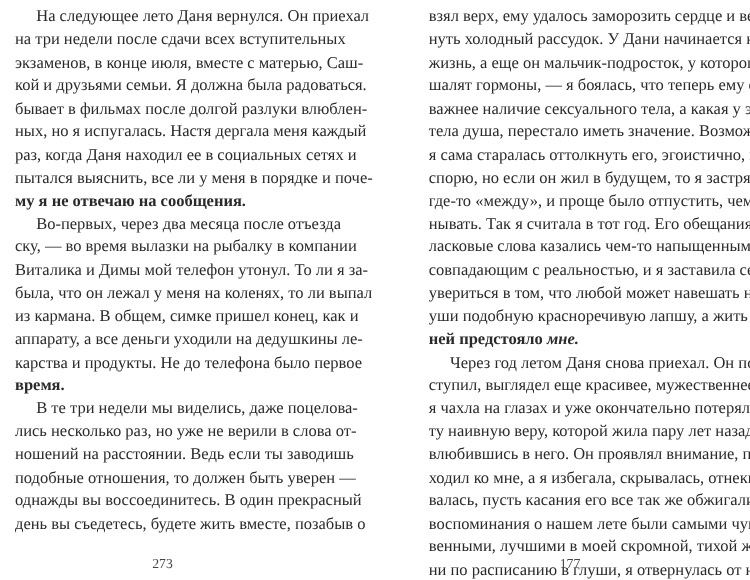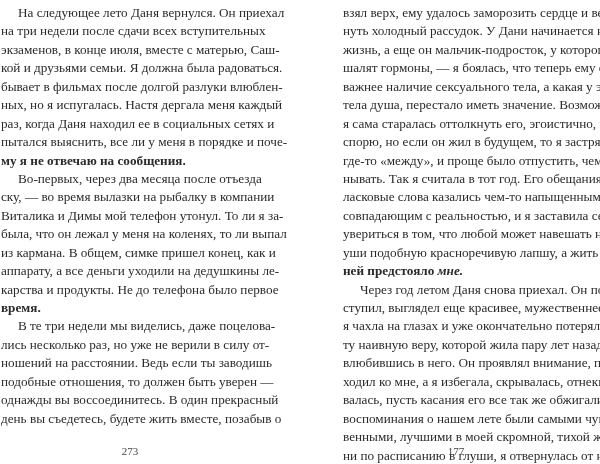--- a/index.html
+++ b/index.html
@@ -1,19 +1,19 @@
 <!DOCTYPE html>
 <html><head>
 <meta charset="utf-8">
 <style>
   html, body { margin:0; padding:0; }
   body { width:600px; height:464px; background:#ffffff; overflow:hidden; position:relative;
          font-family:"Liberation Serif","DejaVu Serif",serif; color:#2a2a2a; }
   .page { position:absolute; top:4px; width:257px; }
-  .page.left { left:1px; }
+  .page.left { left:12px; }
   .page.right { left:343px; }
   .line { height:18.45px; line-height:18.45px; font-size:13.2px; white-space:nowrap;
           text-align:justify; text-align-last:justify; overflow:visible; }
   .line.last { text-align-last:left;font-weight:bold; }
   .line.indent { padding-left:17px; }
   .pnum { position:absolute; top:445px; font-size:11px; color:#444; width:40px; text-align:center; }
   .pnum.left { left:110px; }
   .pnum.right { left:436px; }
   em { font-style:italic; }
 </style>
@@ -32,21 +32,21 @@
     <div class="line last"><span>му я не отвечаю на сообщения.</span></div>
     <div class="line indent"><span>Во-первых, через два месяца после отъезда</span></div>
     <div class="line"><span>ску, — во время вылазки на рыбалку в компании</span></div>
     <div class="line"><span>Виталика и Димы мой телефон утонул. То ли я за-</span></div>
     <div class="line"><span>была, что он лежал у меня на коленях, то ли выпал</span></div>
     <div class="line"><span>из кармана. В общем, симке пришел конец, как и</span></div>
     <div class="line"><span>аппарату, а все деньги уходили на дедушкины ле-</span></div>
     <div class="line"><span>карства и продукты. Не до телефона было первое</span></div>
     <div class="line last"><span>время.</span></div>
     <div class="line indent"><span>В те три недели мы виделись, даже поцелова-</span></div>
-    <div class="line"><span>лись несколько раз, но уже не верили в силу от-</span></div>
+    <div class="line"><span>лись несколько раз, но уже не верили в слова от-</span></div>
     <div class="line"><span>ношений на расстоянии. Ведь если ты заводишь</span></div>
     <div class="line"><span>подобные отношения, то должен быть уверен —</span></div>
     <div class="line"><span>однажды вы воссоединитесь. В один прекрасный</span></div>
     <div class="line"><span>день вы съедетесь, будете жить вместе, позабыв о</span></div>
   </div>
 <div class="page right" id="right-page">
     <div class="line"><span>взял верх, ему удалось заморозить сердце и вер-</span></div>
     <div class="line"><span>нуть холодный рассудок. У Дани начинается новая</span></div>
     <div class="line"><span>жизнь, а еще он мальчик-подросток, у которого</span></div>
     <div class="line"><span>шалят гормоны, — я боялась, что теперь ему стало</span></div>

